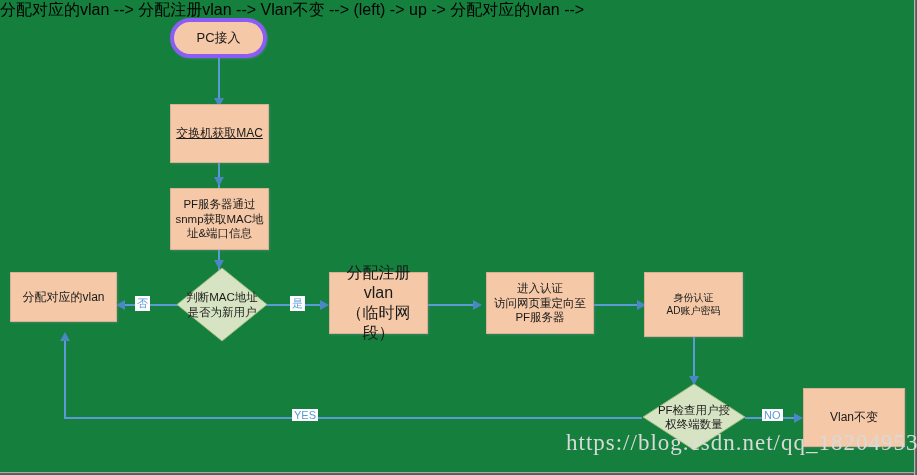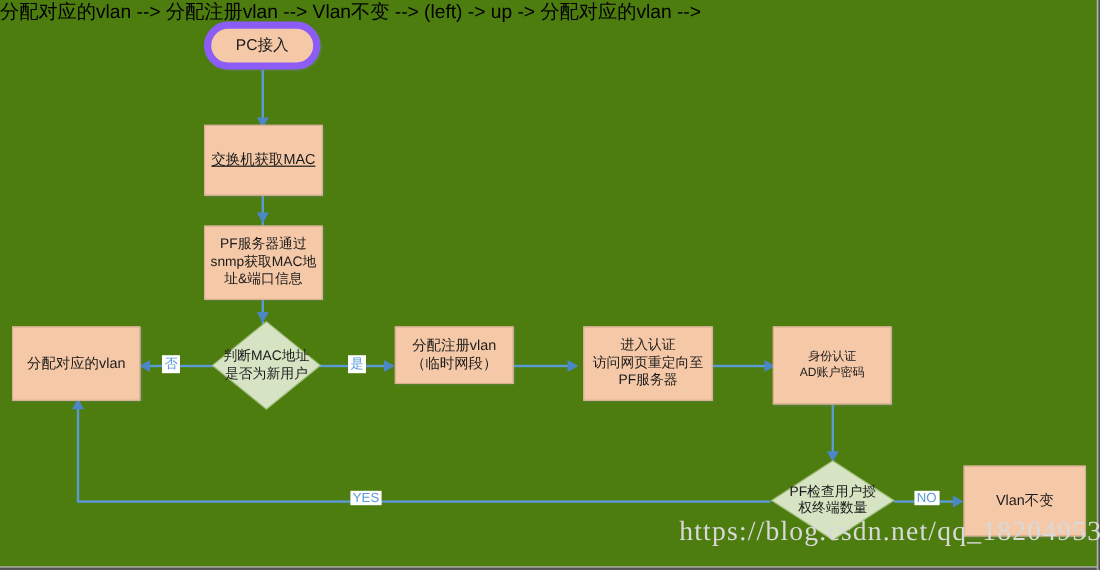--- a/index.html
+++ b/index.html
@@ -4,21 +4,21 @@
 <style>
   html, body {
     margin: 0;
     padding: 0;
     background: #ffffff;
   }
   #canvas {
     position: relative;
     width: 917px;
     height: 475px;
-    background: #4d7c0f;
+    background: #15803d;
     font-family: "Liberation Sans", "DejaVu Sans", sans-serif;
     overflow: hidden;
     box-sizing: border-box;
   }
   
   #frame-border-bottom {
     position: absolute;
     left: 0;
     bottom: 0;
     width: 917px;
@@ -52,21 +52,21 @@
     padding: 0 3px;
     white-space: pre-line;
   }
   .proc {
     background: #F5C9A7;
     border: 1px solid #d9b191;
     box-shadow: 1px 1px 2px rgba(120,140,170,0.35);
   }
   .term {
     background: #F5C9A7;
-    border: 6px solid #8b5cf6;
+    border: 4px solid #8b5cf6;
     border-radius: 22px;
     box-shadow: 1px 1px 2px rgba(120,140,170,0.35);
   }
   .decision {
     background: transparent;
     border: none;
   }
   .decision .diamond-svg {
     position: absolute;
     left: 0;
@@ -211,25 +211,25 @@
   </div>
 
   <div class="node decision" style="left:176px; top:267px; width:92px; height:75px; font-size:11.5px;align-items:center;">
     <svg class="diamond-svg" viewBox="0 0 92 75" preserveAspectRatio="none">
       <polygon points="46,1 91,37.5 46,74 1,37.5" fill="#D7E4C3" stroke="#9DBB7A" stroke-width="1"></polygon>
     </svg>
     <span class="label">判断MAC地址
 是否为新用户</span>
   </div>
 
-  <div class="node proc" style="left:10px; top:272px; width:107px; height:62px; font-size:12px;">
+  <div class="node proc" style="left:10px; top:272px; width:107px; height:50px; font-size:12px;">
     <span class="label">分配对应的vlan</span>
   </div>
 
-  <div class="node proc" style="left:329px; top:272px; width:99px; height:48px; font-size:12px;">
+  <div class="node proc" style="left:329px; top:272px; width:99px; height:62px; font-size:16px;">
     <span class="label">分配注册vlan
 （临时网段）</span>
   </div>
 
   <div class="node proc" style="left:486px; top:272px; width:108px; height:62px; font-size:11.5px;">
     <span class="label">进入认证
 访问网页重定向至
 PF服务器</span>
   </div>
 

